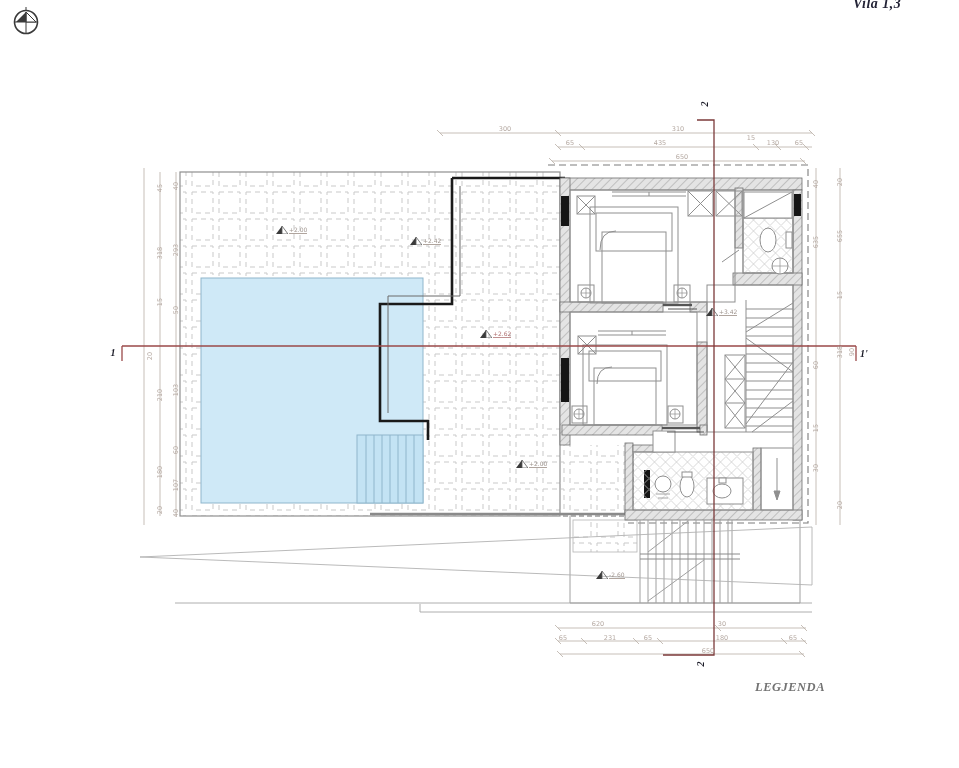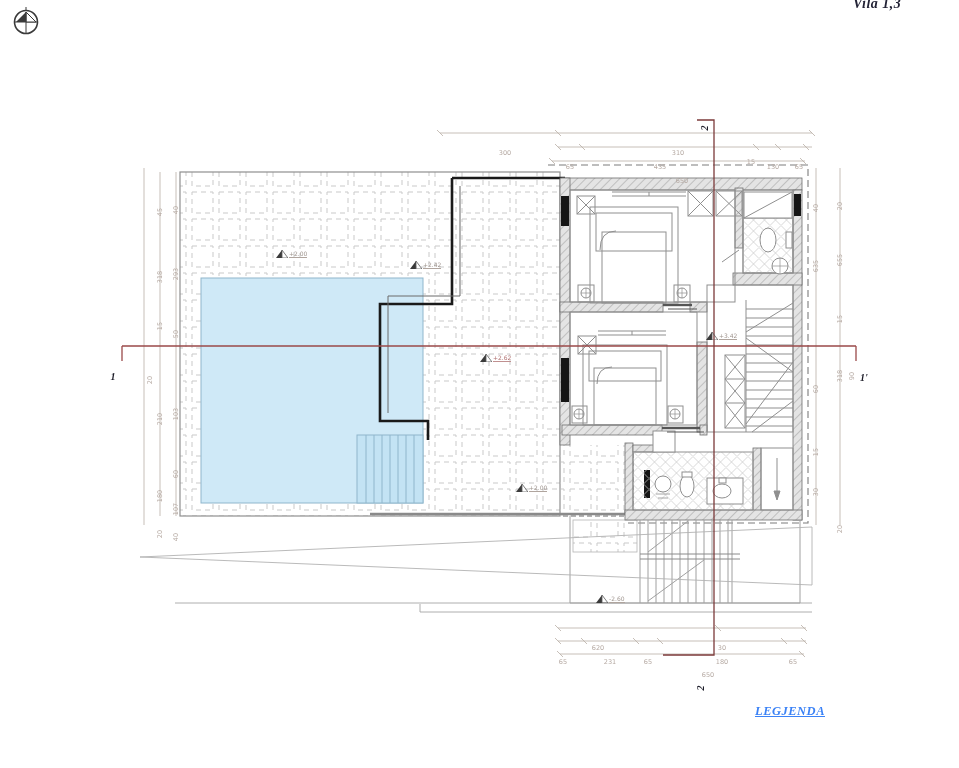--- a/index.html
+++ b/index.html
@@ -4,30 +4,30 @@
 <style>
   html,body{margin:0;padding:0;background:#fff;}
   .stage{position:relative;width:959px;height:768px;background:#ffffff;overflow:hidden;
          font-family:"Liberation Sans",sans-serif;}
   .stage *{box-sizing:border-box;}
   #plan{position:absolute;left:0;top:0;}
   .vila-title{position:absolute;left:853px;top:-4px;font:italic bold 14px "Liberation Serif",serif;
               color:#232336;letter-spacing:.5px;}
   .compass{position:absolute;left:10px;top:6px;}
   
-  #overlay{position:absolute;left:0;top:0;width:959px;height:633px;pointer-events:none;margin-top:24px;}
+  #overlay{position:absolute;left:0;top:0;width:959px;height:633px;pointer-events:none;}
   .dim{position:absolute;font:6.5px "DejaVu Sans",sans-serif;color:#b5a9a2;white-space:nowrap;
        transform:translate(-50%,-50%);}
   .sec{position:absolute;font:italic bold 10px "Liberation Serif",serif;color:#1c1c28;
        transform:translate(-50%,-50%);}
   .lvl{position:absolute;display:flex;align-items:flex-end;gap:1px;transform:translate(-2px,-6px);}
   .lvl-t{font:6px "DejaVu Sans",sans-serif;color:#a09690;border-bottom:1px solid #b0a59e;line-height:7px;}
   .lvl.red .lvl-t{color:#b07070;border-color:#c09090;}
   
-  .legend{position:absolute;left:718px;top:704px;width:238px;color:#3b82f6;text-decoration:underline;}
+  .legend{position:absolute;left:718px;top:680px;width:238px;color:#737373;}
   .legend-title{font:italic bold 12.5px "Liberation Serif",serif;margin:0 0 9px 37px;letter-spacing:.5px;}
   .legend-row{display:flex;align-items:center;height:12.5px;font:italic bold 10px "Liberation Serif",serif;}
   .legend-swatch{width:15px;height:2px;margin-right:3px;flex:0 0 15px;}
   .legend-name{width:74px;flex:0 0 74px;}
   .legend-area{font:italic bold 9.5px "Liberation Serif",serif;white-space:nowrap;}
 </style>
 </head>
 <body>
 
 <div class="stage">

